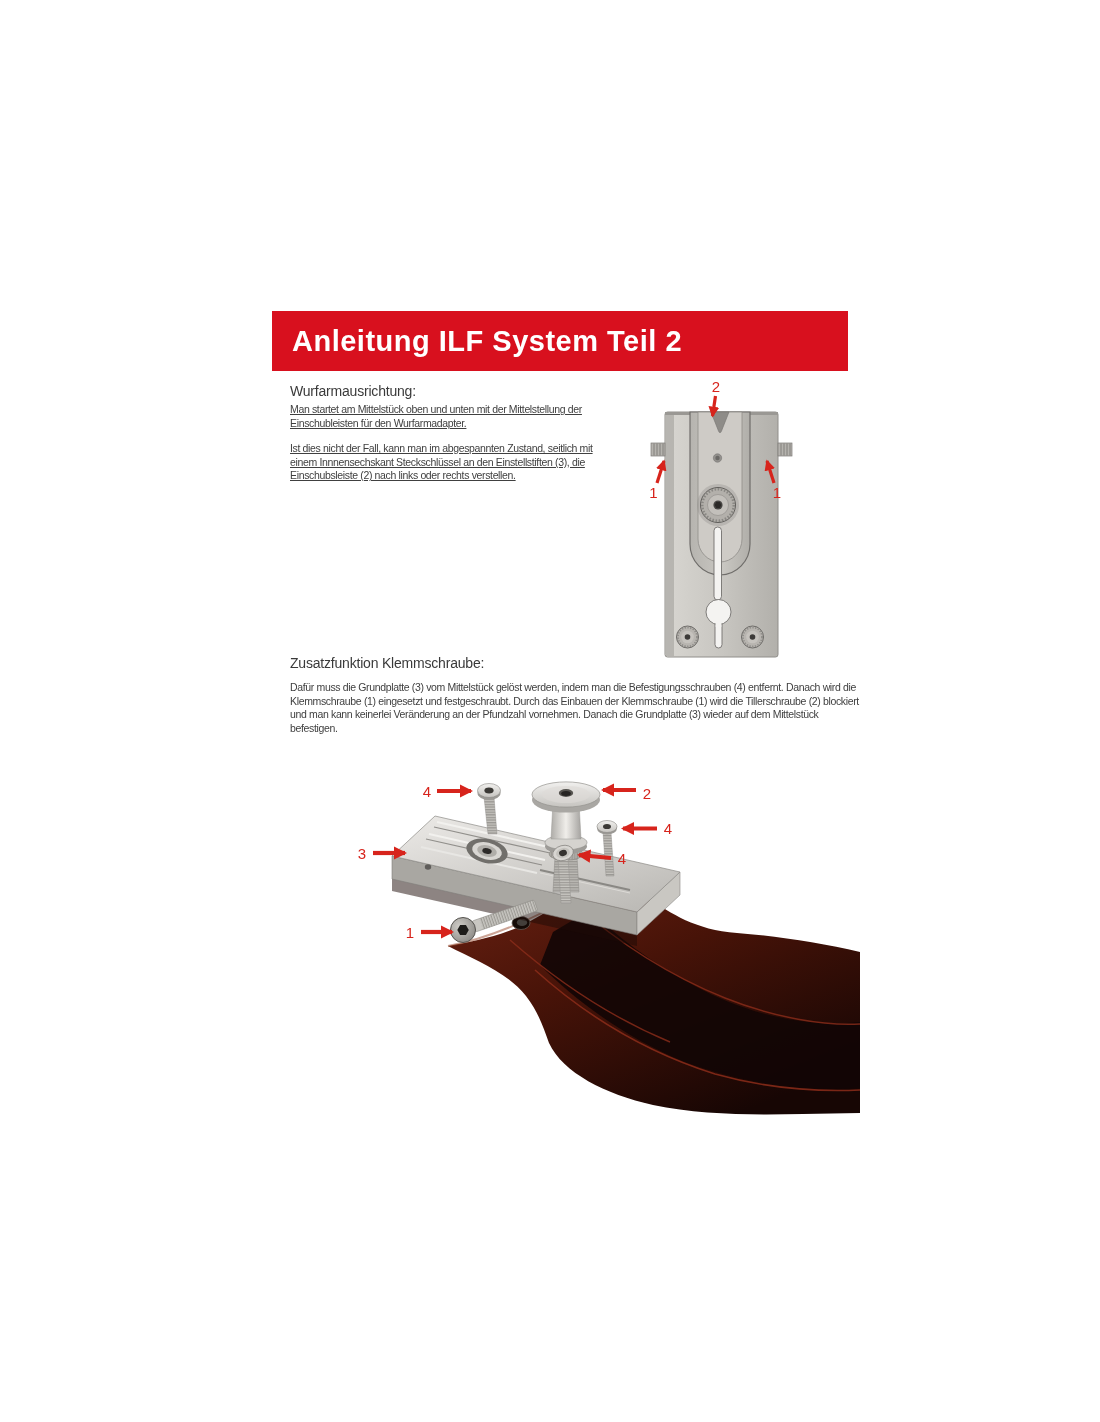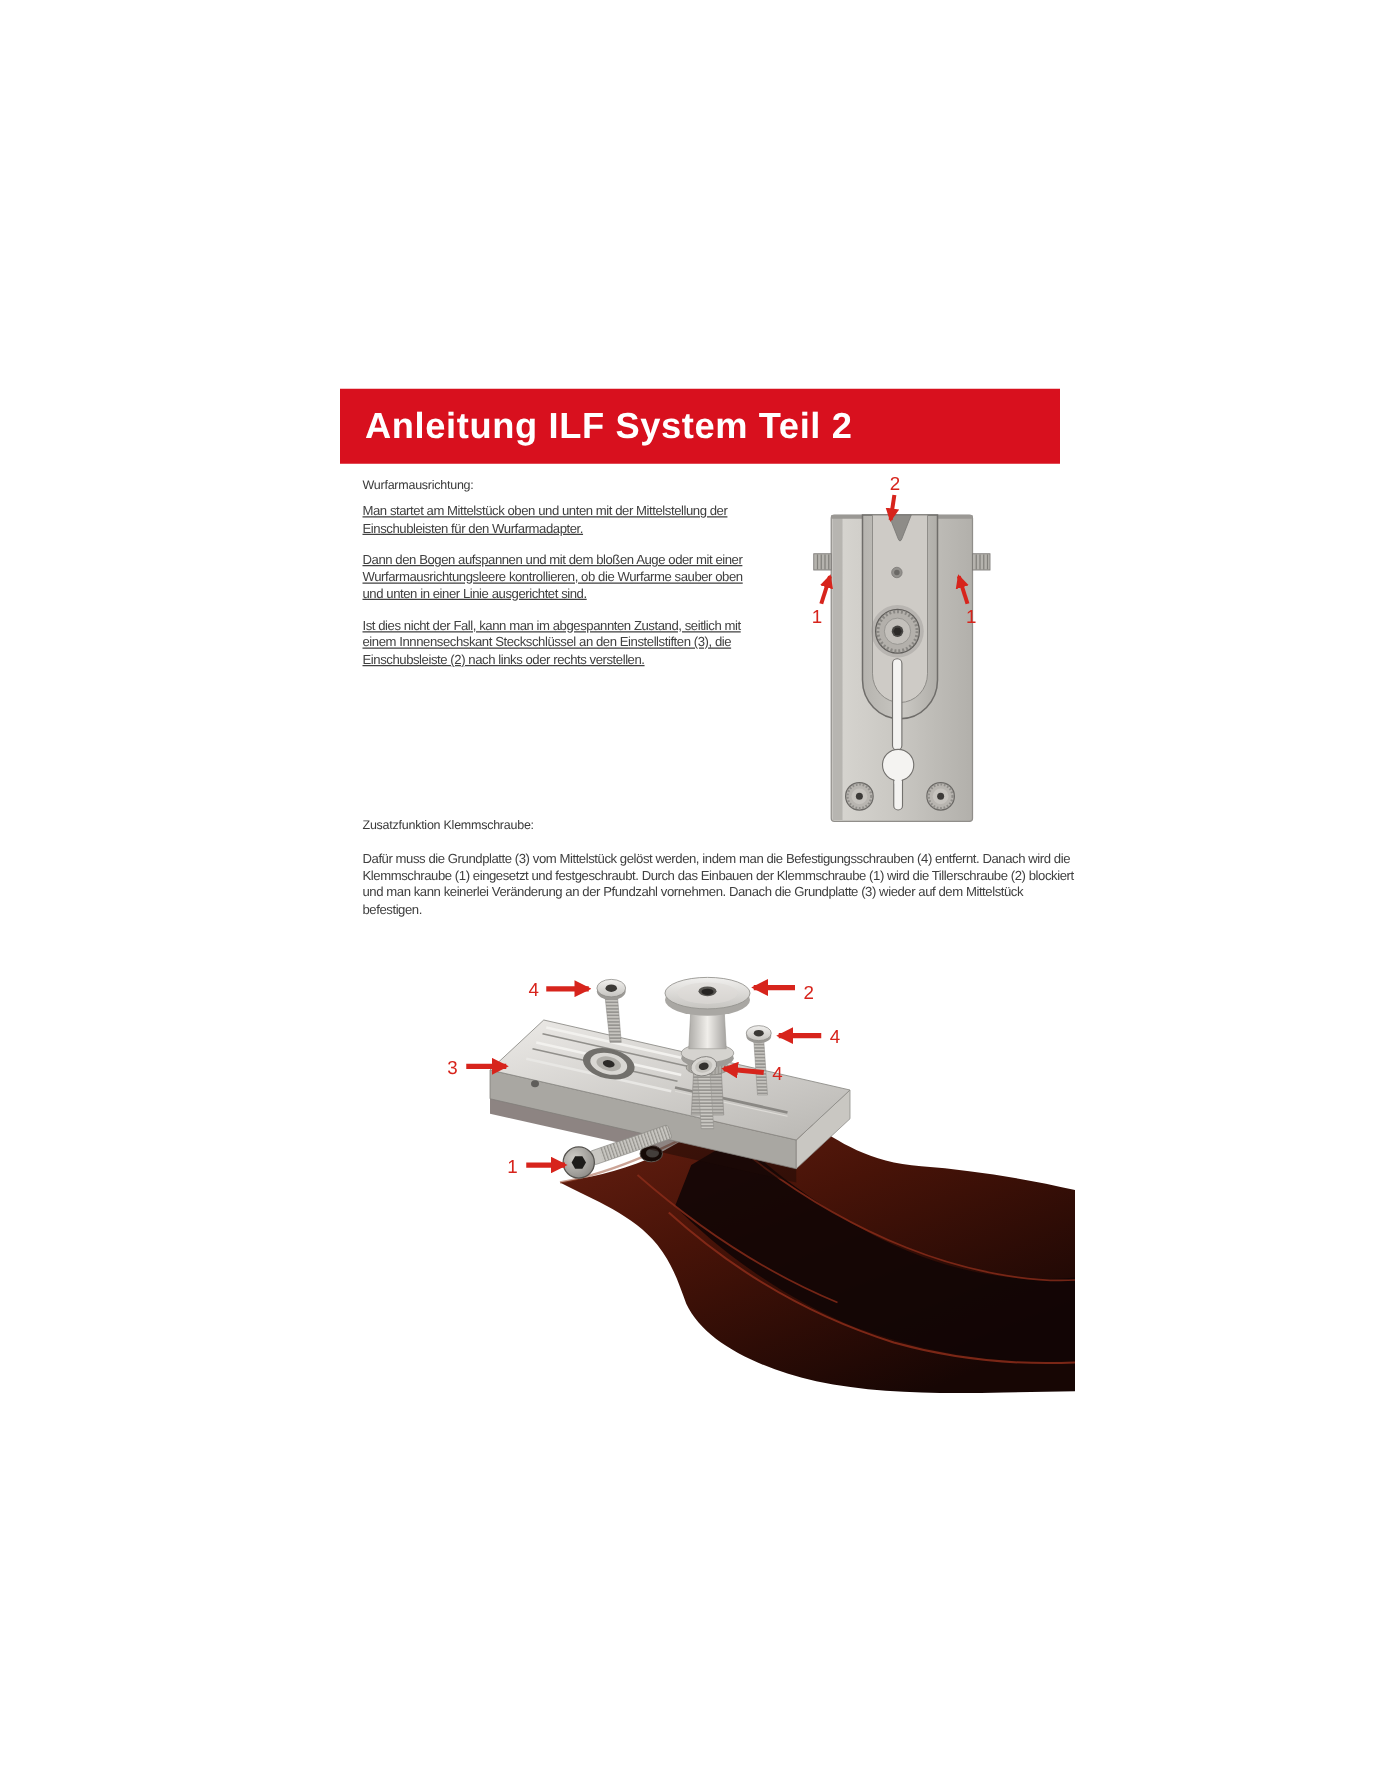--- a/index.html
+++ b/index.html
@@ -1,21 +1,21 @@
 <!DOCTYPE html>
 <html lang="de"><head>
 <meta charset="utf-8">
 <style>
   html,body{margin:0;padding:0;background:#ffffff;}
   .page{position:relative;width:1100px;height:1129px;background:#ffffff;overflow:hidden;
         font-family:"Liberation Sans", sans-serif;}
   .banner{position:absolute;left:272px;top:311px;width:576px;height:60px;background:#d8101e;
           display:flex;align-items:center;}
   .banner span{color:#ffffff;font-size:29px;font-weight:bold;letter-spacing:.5px;padding-left:20px;}
-  .sec-head{position:absolute;margin:0;font-size:10px;font-weight:400;color:#3a3a3a;letter-spacing:-.2px;}
+  .sec-head{position:absolute;margin:0;font-size:14px;font-weight:400;color:#3a3a3a;letter-spacing:-.2px;}
   #head1{left:290px;top:383px;}
   #head2{left:290px;top:655px;}
   .body-col{position:absolute;color:#404040;font-size:10.5px;line-height:13.5px;letter-spacing:-.35px;}
   #col1{left:290px;top:403px;width:312px;text-decoration:underline;}
   #col1 p{margin:0 0 12px 0;}
   #col2{left:290px;top:681px;width:576px;}
   #col2 p{margin:0;}
   #col2 p.gap{margin:0 0 9px 0;}
   .fig{position:absolute;}
   #fig1{left:628px;top:376px;width:190px;height:290px;}
@@ -28,21 +28,20 @@
 <div class="page">
 
   <div class="banner">
     <span>Anleitung ILF System Teil 2</span>
   </div>
 
   <h2 class="sec-head" id="head1">Wurfarmausrichtung:</h2>
 
   <div class="body-col" id="col1">
     <p>Man startet am Mittelstück oben und unten mit der Mittelstellung der Einschubleisten für den Wurfarmadapter.</p>
-    <p>Dann den Bogen aufspannen und mit dem bloßen Auge oder mit einer Wurfarmausrichtungsleere kontrollieren, ob die Wurfarme sauber oben und unten in einer Linie ausgerichtet sind.</p>
     <p>Ist dies nicht der Fall, kann man im abgespannten Zustand, seitlich mit einem Innnensechskant Steckschlüssel an den Einstellstiften (3), die Einschubsleiste (2) nach links oder rechts verstellen.</p>
   </div>
 
   <svg class="fig" id="fig1" viewBox="0 0 190 290">
     <defs>
       <linearGradient id="f1body" x1="0" y1="0" x2="1" y2="0">
         <stop offset="0" stop-color="#d8d6d1"></stop>
           <stop offset=".5" stop-color="#c8c6c1"></stop>
           <stop offset="1" stop-color="#b2b0ab"></stop>
       </linearGradient>

